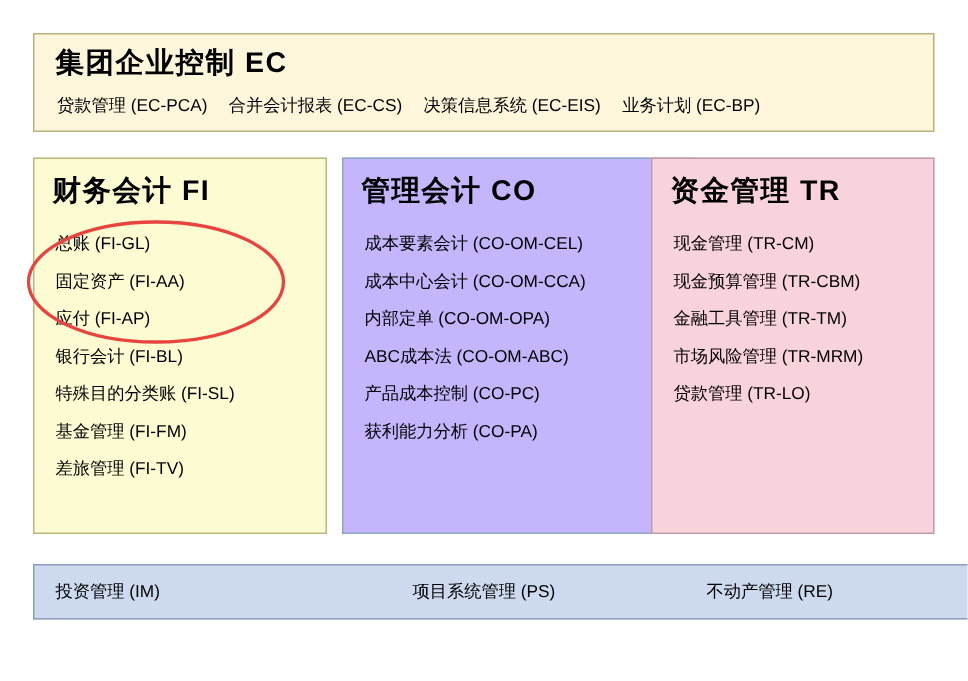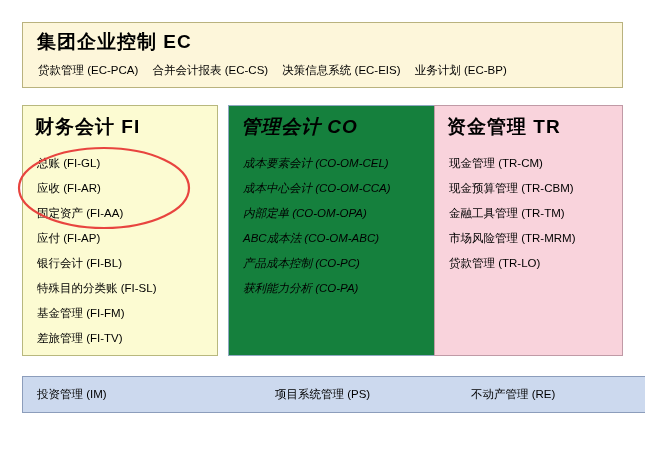--- a/index.html
+++ b/index.html
@@ -64,23 +64,22 @@
     left: 22px;
     width: 196px;
     height: 251px;
     background: #fcfbd2;
     border-color: #b8b87e;
   }
   .col-co {
     left: 228px;
     width: 236px;
     height: 251px;
-    background: #15803d;
+    background: #c4b5fd;
     border-color: #8fa8c0;
-    font-style: italic;
   }
   .col-tr {
     left: 434px;
     width: 189px;
     height: 251px;
     background: #f9d3dc;
     border-color: #c09aa6;
   }
   .col-title {
     position: absolute;
@@ -158,21 +157,20 @@
       <span class="it">合并会计报表 (EC-CS)</span>
       <span class="it">决策信息系统 (EC-EIS)</span>
       <span class="it">业务计划 (EC-BP)</span>
     </div>
   </div>
 
   <div class="col col-fi">
     <div class="col-title">财务会计 FI</div>
     <div class="col-list">
       <div class="li">总账 (FI-GL)</div>
-      <div class="li">应收 (FI-AR)</div>
       <div class="li">固定资产 (FI-AA)</div>
       <div class="li">应付 (FI-AP)</div>
       <div class="li">银行会计 (FI-BL)</div>
       <div class="li">特殊目的分类账 (FI-SL)</div>
       <div class="li">基金管理 (FI-FM)</div>
       <div class="li">差旅管理 (FI-TV)</div>
     </div>
   </div>
 
   <div class="col col-co">

